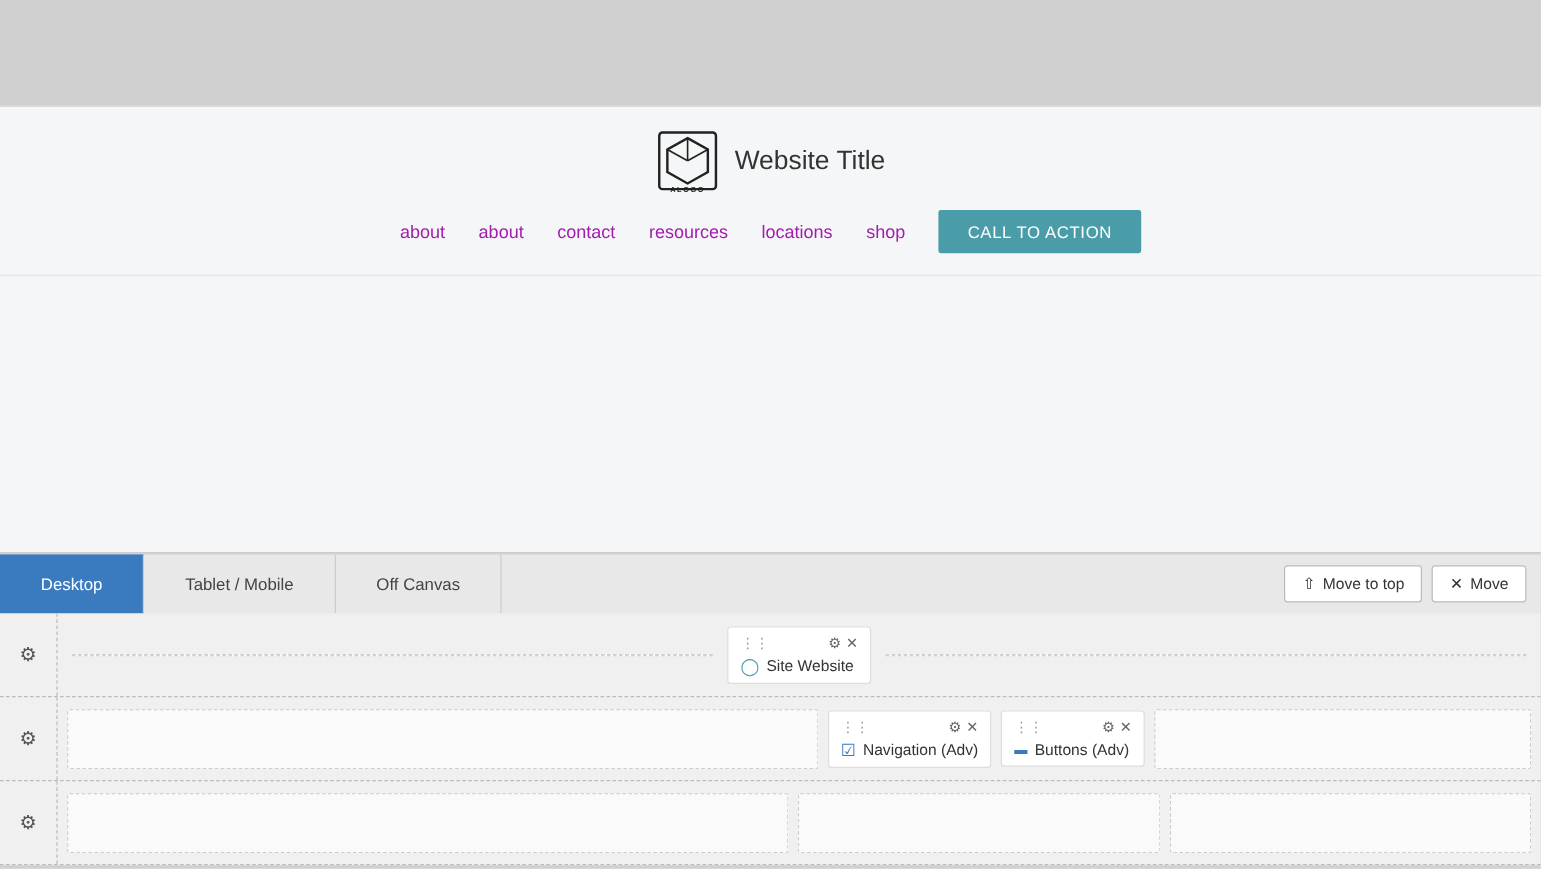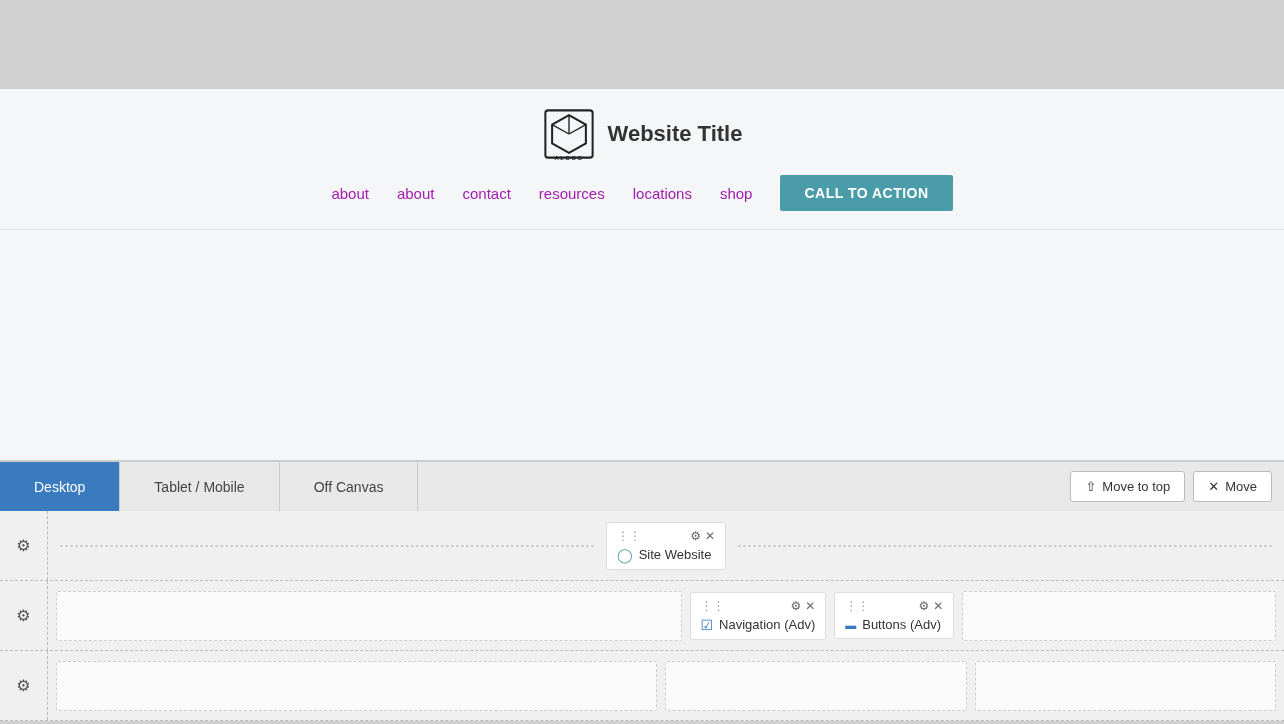--- a/index.html
+++ b/index.html
@@ -42,21 +42,21 @@
       margin-bottom: 14px;
     }
 
     .logo-svg {
       width: 54px;
       height: 54px;
     }
 
     .site-title {
       font-size: 22px;
-      font-weight: 700;
+      font-weight: 400;
       color: #333;
     }
 
     .site-nav {
       display: flex;
       align-items: center;
       gap: 28px;
     }
 
     .nav-link {
@@ -65,21 +65,21 @@
       text-decoration: none;
       cursor: pointer;
     }
 
     .cta-button {
       background: #4a9da8;
       color: white;
       border: none;
       padding: 10px 24px;
       font-size: 14px;
-      font-weight: 700;
+      font-weight: 400;
       letter-spacing: 0.5px;
       cursor: pointer;
       border-radius: 2px;
     }
 
     
     .preview-content {
       height: 230px;
       background: #f5f6f7;
     }

